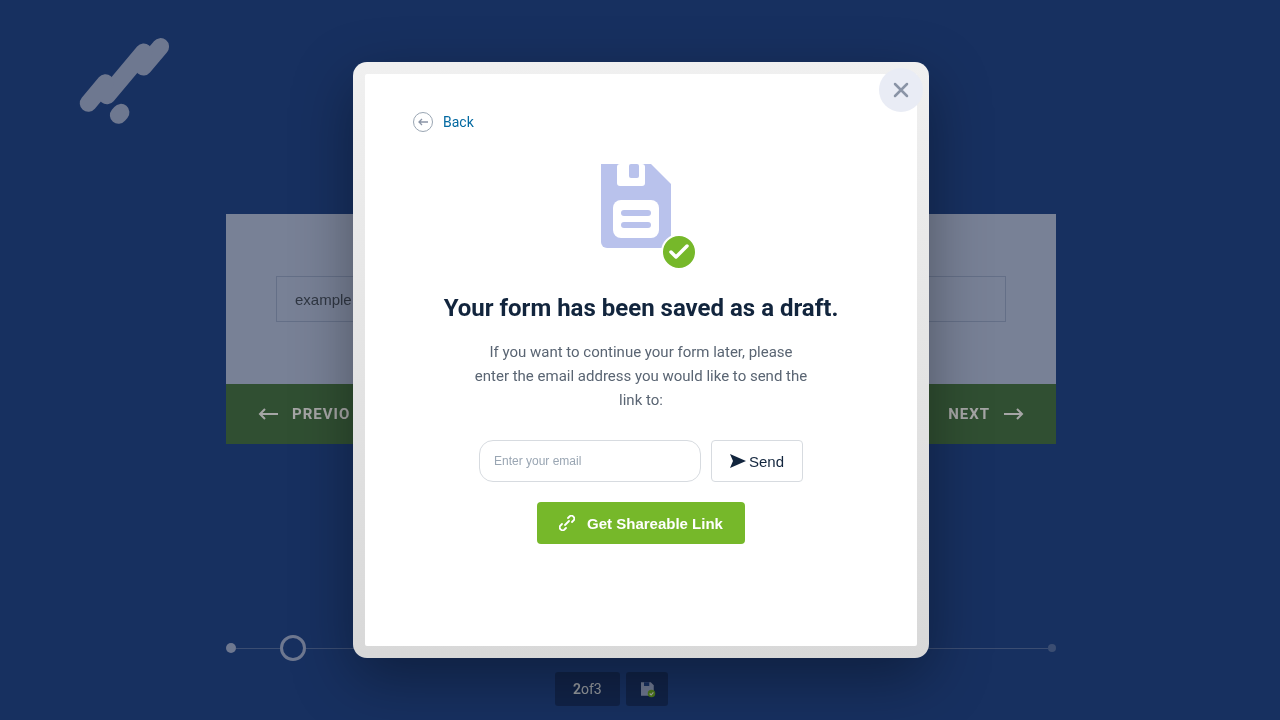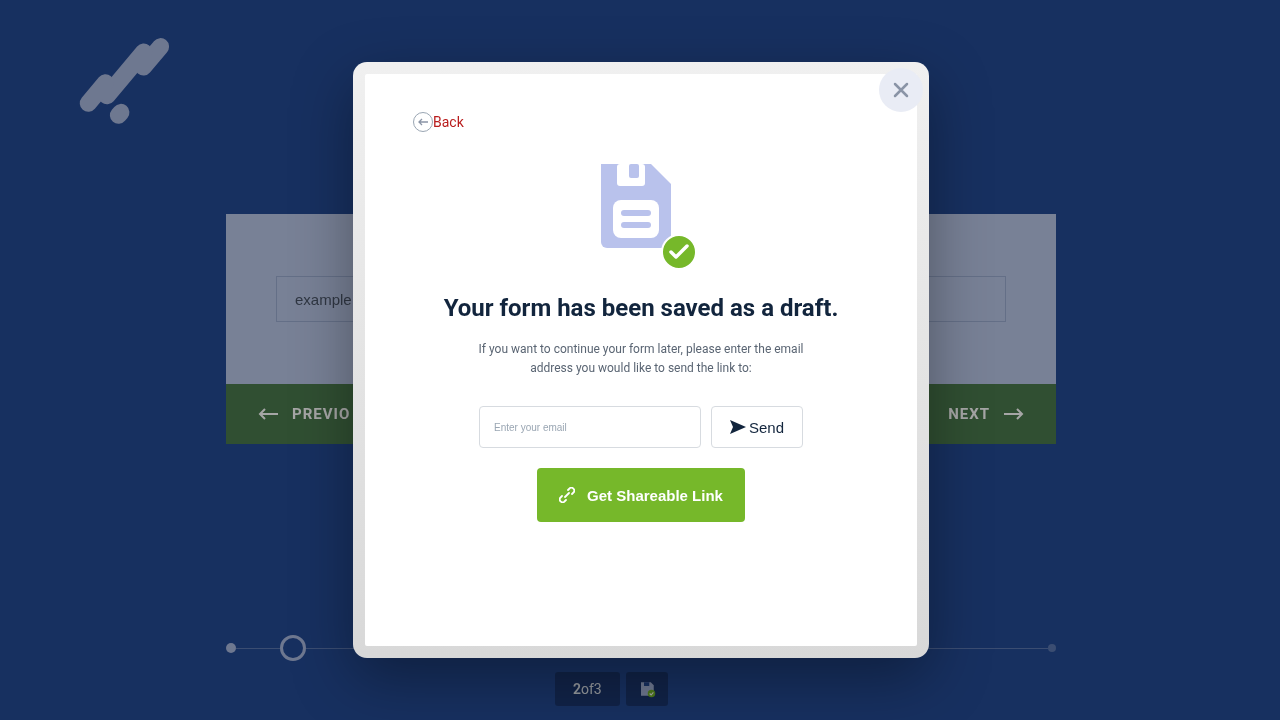--- a/index.html
+++ b/index.html
@@ -102,54 +102,54 @@
   }
   .close-btn {
     position:absolute; top:-6px; right:-6px;
     width:44px; height:44px; border-radius:50%;
     background:#e9ecf5;
     display:flex; align-items:center; justify-content:center;
     cursor:pointer;
     z-index: 5;
   }
   .back-row {
-    display:flex; align-items:center; 
-    color:#b91c1c; font-size:14px;
+    display:flex; align-items:center; gap:10px;
+    color:#0369a1; font-size:14px;
     cursor:pointer; width: fit-content;
   }
   .back-circle {
     width:20px; height:20px; border:1px solid #9aa6b3; border-radius:50%;
     display:flex; align-items:center; justify-content:center;
   }
   .center-col {
     flex:1; display:flex; flex-direction:column; align-items:center;
     padding-top: 26px;
   }
   .save-illus { position:relative; width:100px; height:110px; margin-bottom:26px;}
   .modal-title {
     color:#12253d; font-size:24px; font-weight:700;
     text-align:center; margin-bottom:18px;
   }
   .modal-desc {
-    color:#5a6573; font-size:12px; line-height:1.6;
+    color:#5a6573; font-size:15px; line-height:1.6;
     text-align:center; max-width:340px; margin-bottom:28px;
   }
   .send-row { display:flex; gap:10px; margin-bottom:20px;}
   .email-input {
-    width:222px; height:42px; border:1px solid #d7dbe0; border-radius:4px;
-    padding:0 14px; font-size:10px; color:#333;
+    width:222px; height:42px; border:1px solid #d7dbe0; border-radius:14px;
+    padding:0 14px; font-size:12px; color:#333;
   }
   .email-input::placeholder { color:#9aa6b3;}
   .send-btn {
     height:42px; padding:0 18px; border:1px solid #d7dbe0; border-radius:4px;
     background:#fff; display:flex; align-items:center; gap:3px;
     color:#12253d; font-size:15px; cursor:pointer;
   }
   .share-btn {
-    height:54px; padding:0 22px; border:none; border-radius:4px;
+    height:42px; padding:0 22px; border:none; border-radius:4px;
     background:#76b82a; color:#fff; font-weight:600; font-size:15px;
     display:flex; align-items:center; gap:12px; cursor:pointer;
   }
 </style>
 </head>
 <body>
 
 <div class="bg-logo">
   <svg viewBox="0 0 100 100">
     <g fill="#aab8dd">

